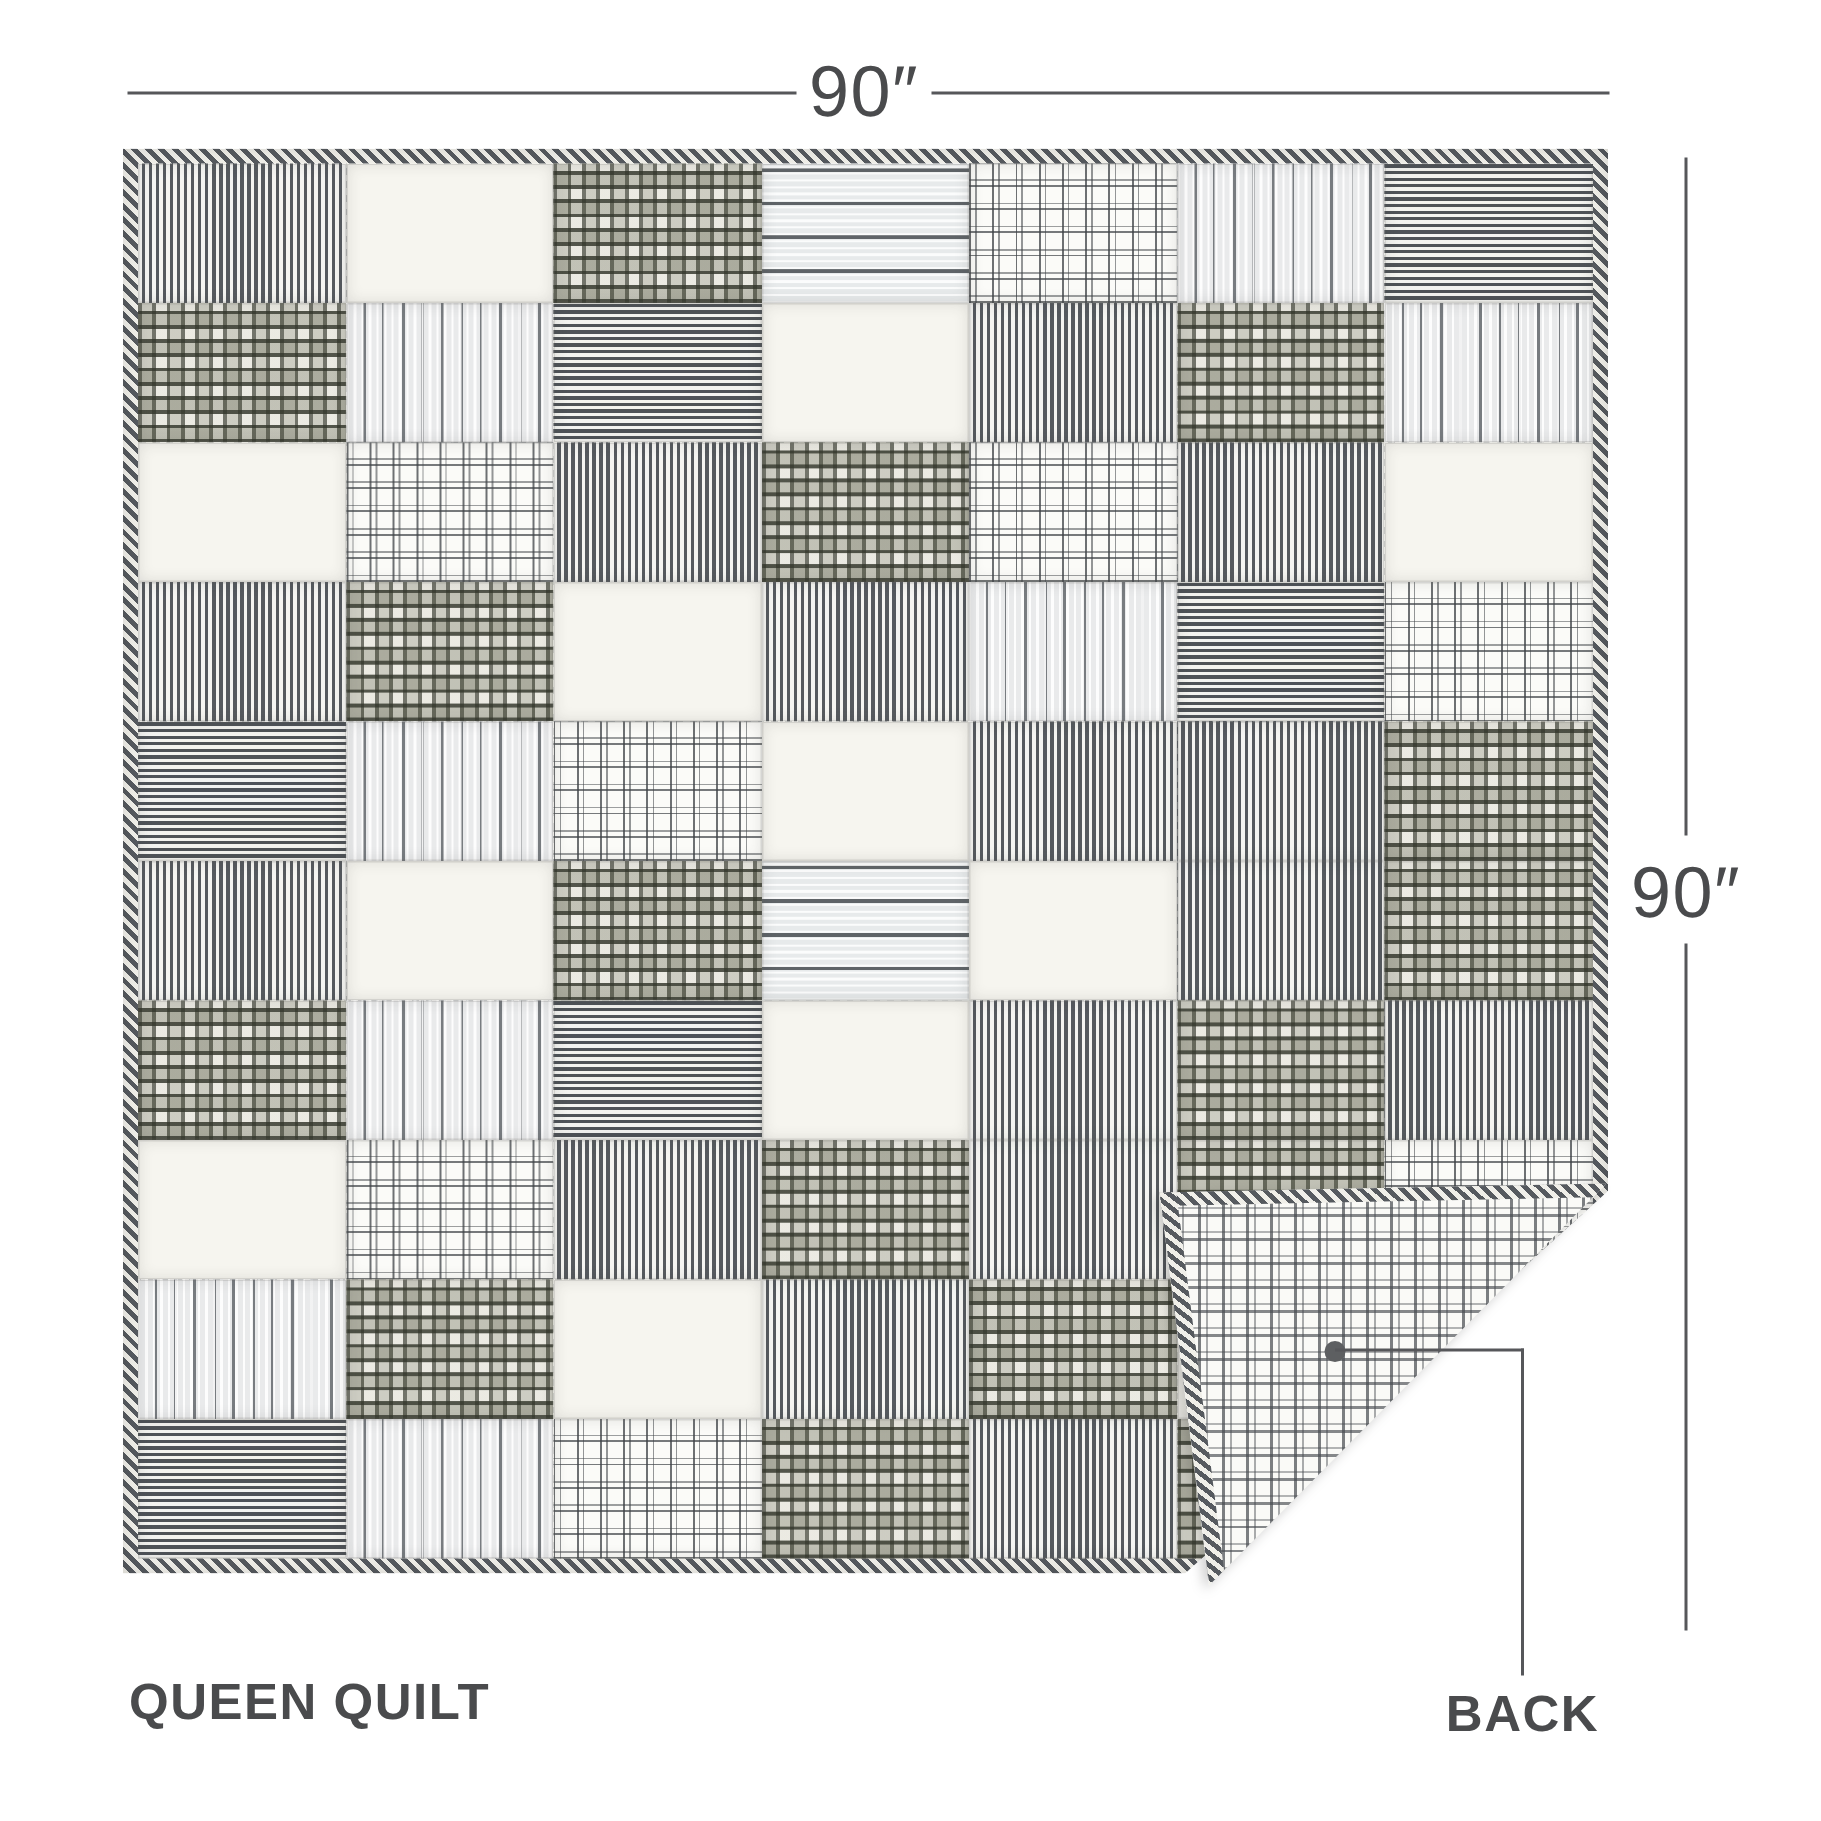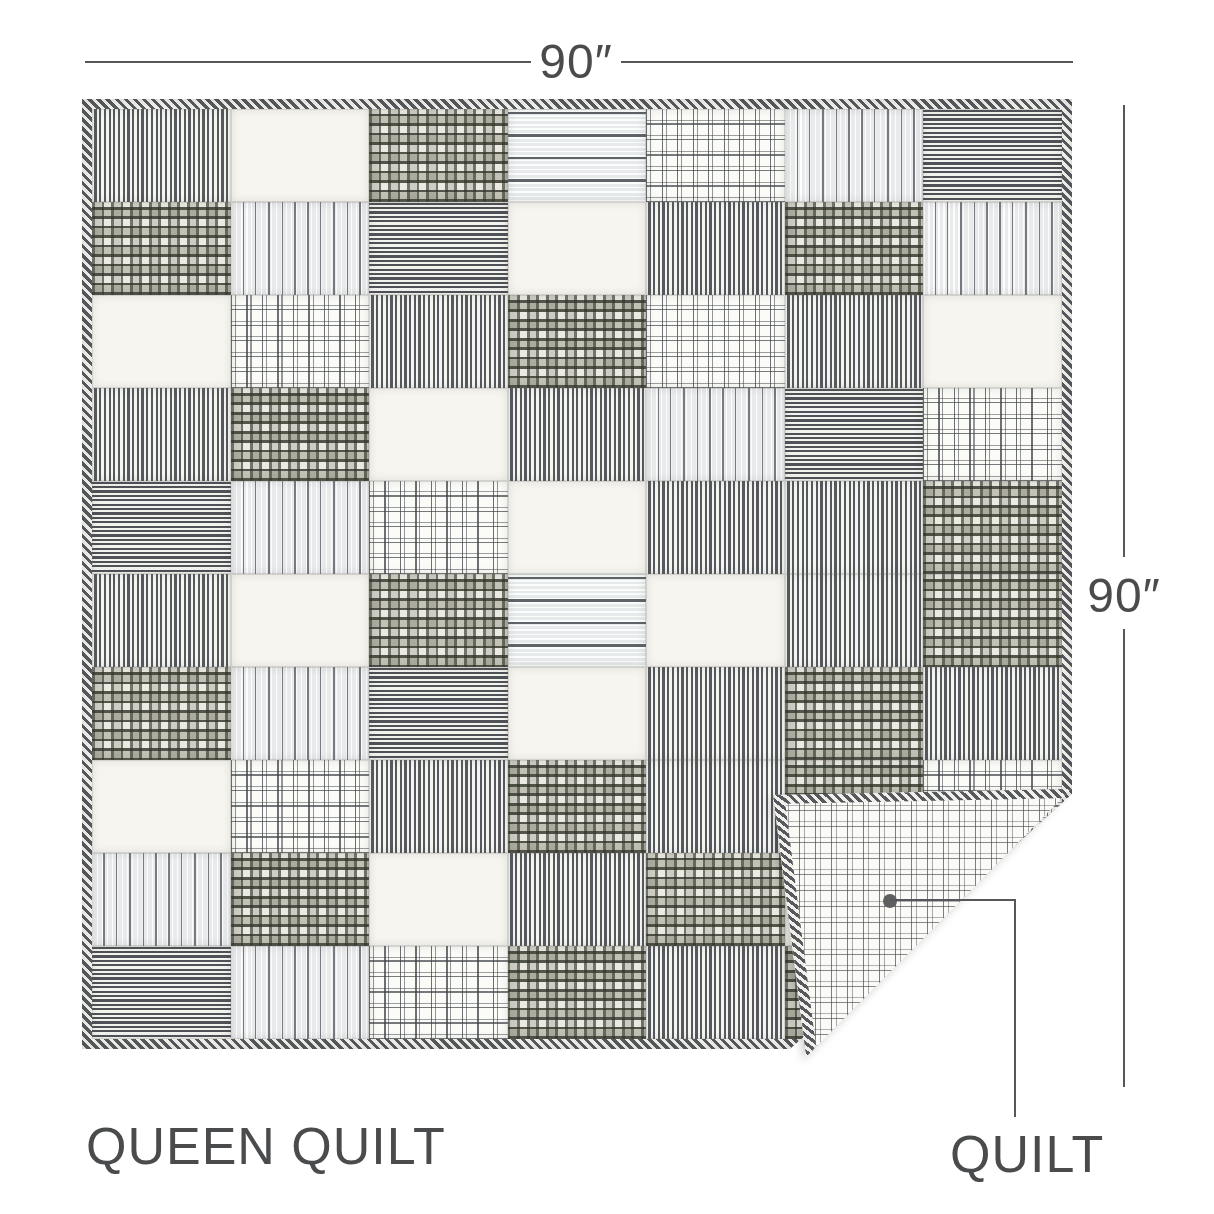--- a/index.html
+++ b/index.html
@@ -17,21 +17,21 @@
     position:relative;width:1214px;height:1214px;background:#ffffff;overflow:hidden;
     font-family:"Liberation Sans", sans-serif;color:var(--ink);padding-left:29px;
   }
   
   .dim-line{position:absolute;background:var(--line);}
   .dim-label{
     position:absolute;font-size:48px;font-weight:300;color:var(--ink);
     text-align:center;letter-spacing:1px;white-space:nowrap;
   }
   .big-label{
-    position:absolute;font-size:52px;font-weight:400;color:var(--ink);
+    position:absolute;font-size:34px;font-weight:700;color:var(--ink);
     letter-spacing:1px;white-space:nowrap;
   }
   
   .quilt{position:absolute;left:82px;top:99px;width:990px;height:950px;}
   .quilt-front{
     position:absolute;inset:0;padding:10px;
     background:repeating-linear-gradient(45deg,#f0efe9 0 3.2px,var(--fabric-dark) 3.2px 6.4px);
     clip-path:polygon(0 0,990px 0,990px 695px,708px 950px,0 950px);
     box-shadow:inset 0 0 14px rgba(0,0,0,.12);
   }
@@ -183,15 +183,15 @@
         <div class="flap-binding left"></div>
         <div class="corner-dot"></div>
       </div>
     </div>
   </div>
 
   <div class="dim-line" style="left:890px;top:899px;width:126px;height:2px;"></div>
   <div class="dim-line" style="left:1014px;top:899px;width:2px;height:218px;"></div>
 
   <div class="big-label" style="left:86px;top:1116px;">QUEEN QUILT</div>
-  <div class="big-label" style="left:950px;top:1124px;width:130px;text-align:center;">QUILT</div>
+  <div class="big-label" style="left:950px;top:1124px;width:130px;text-align:center;">BACK</div>
 
 </div>
 
 </body></html>

